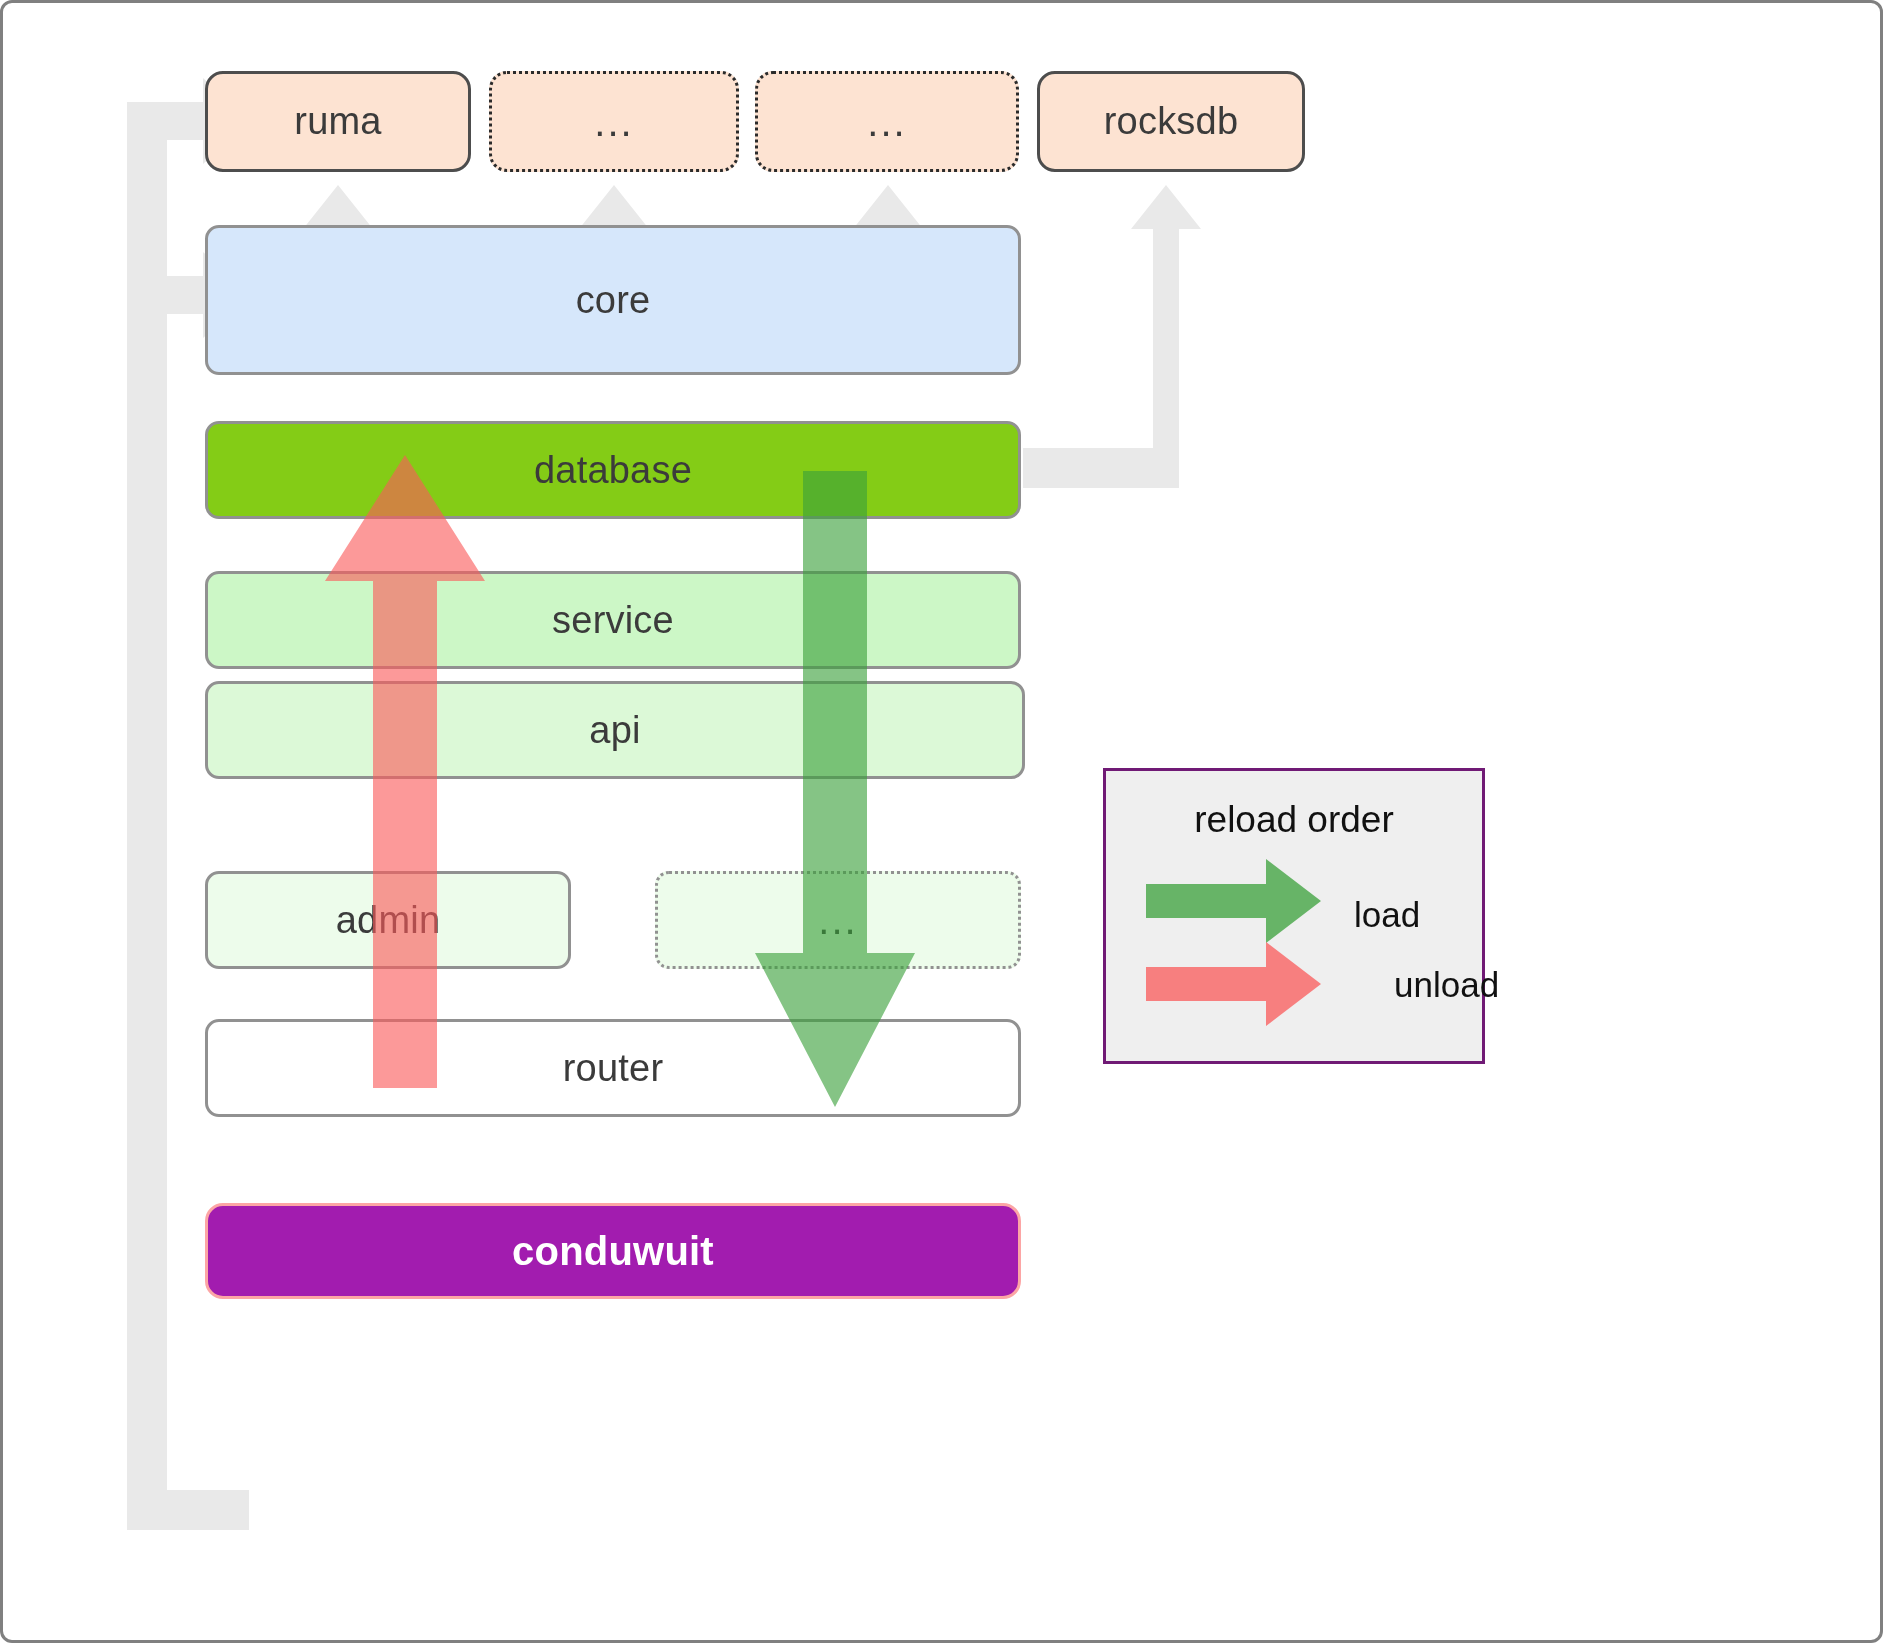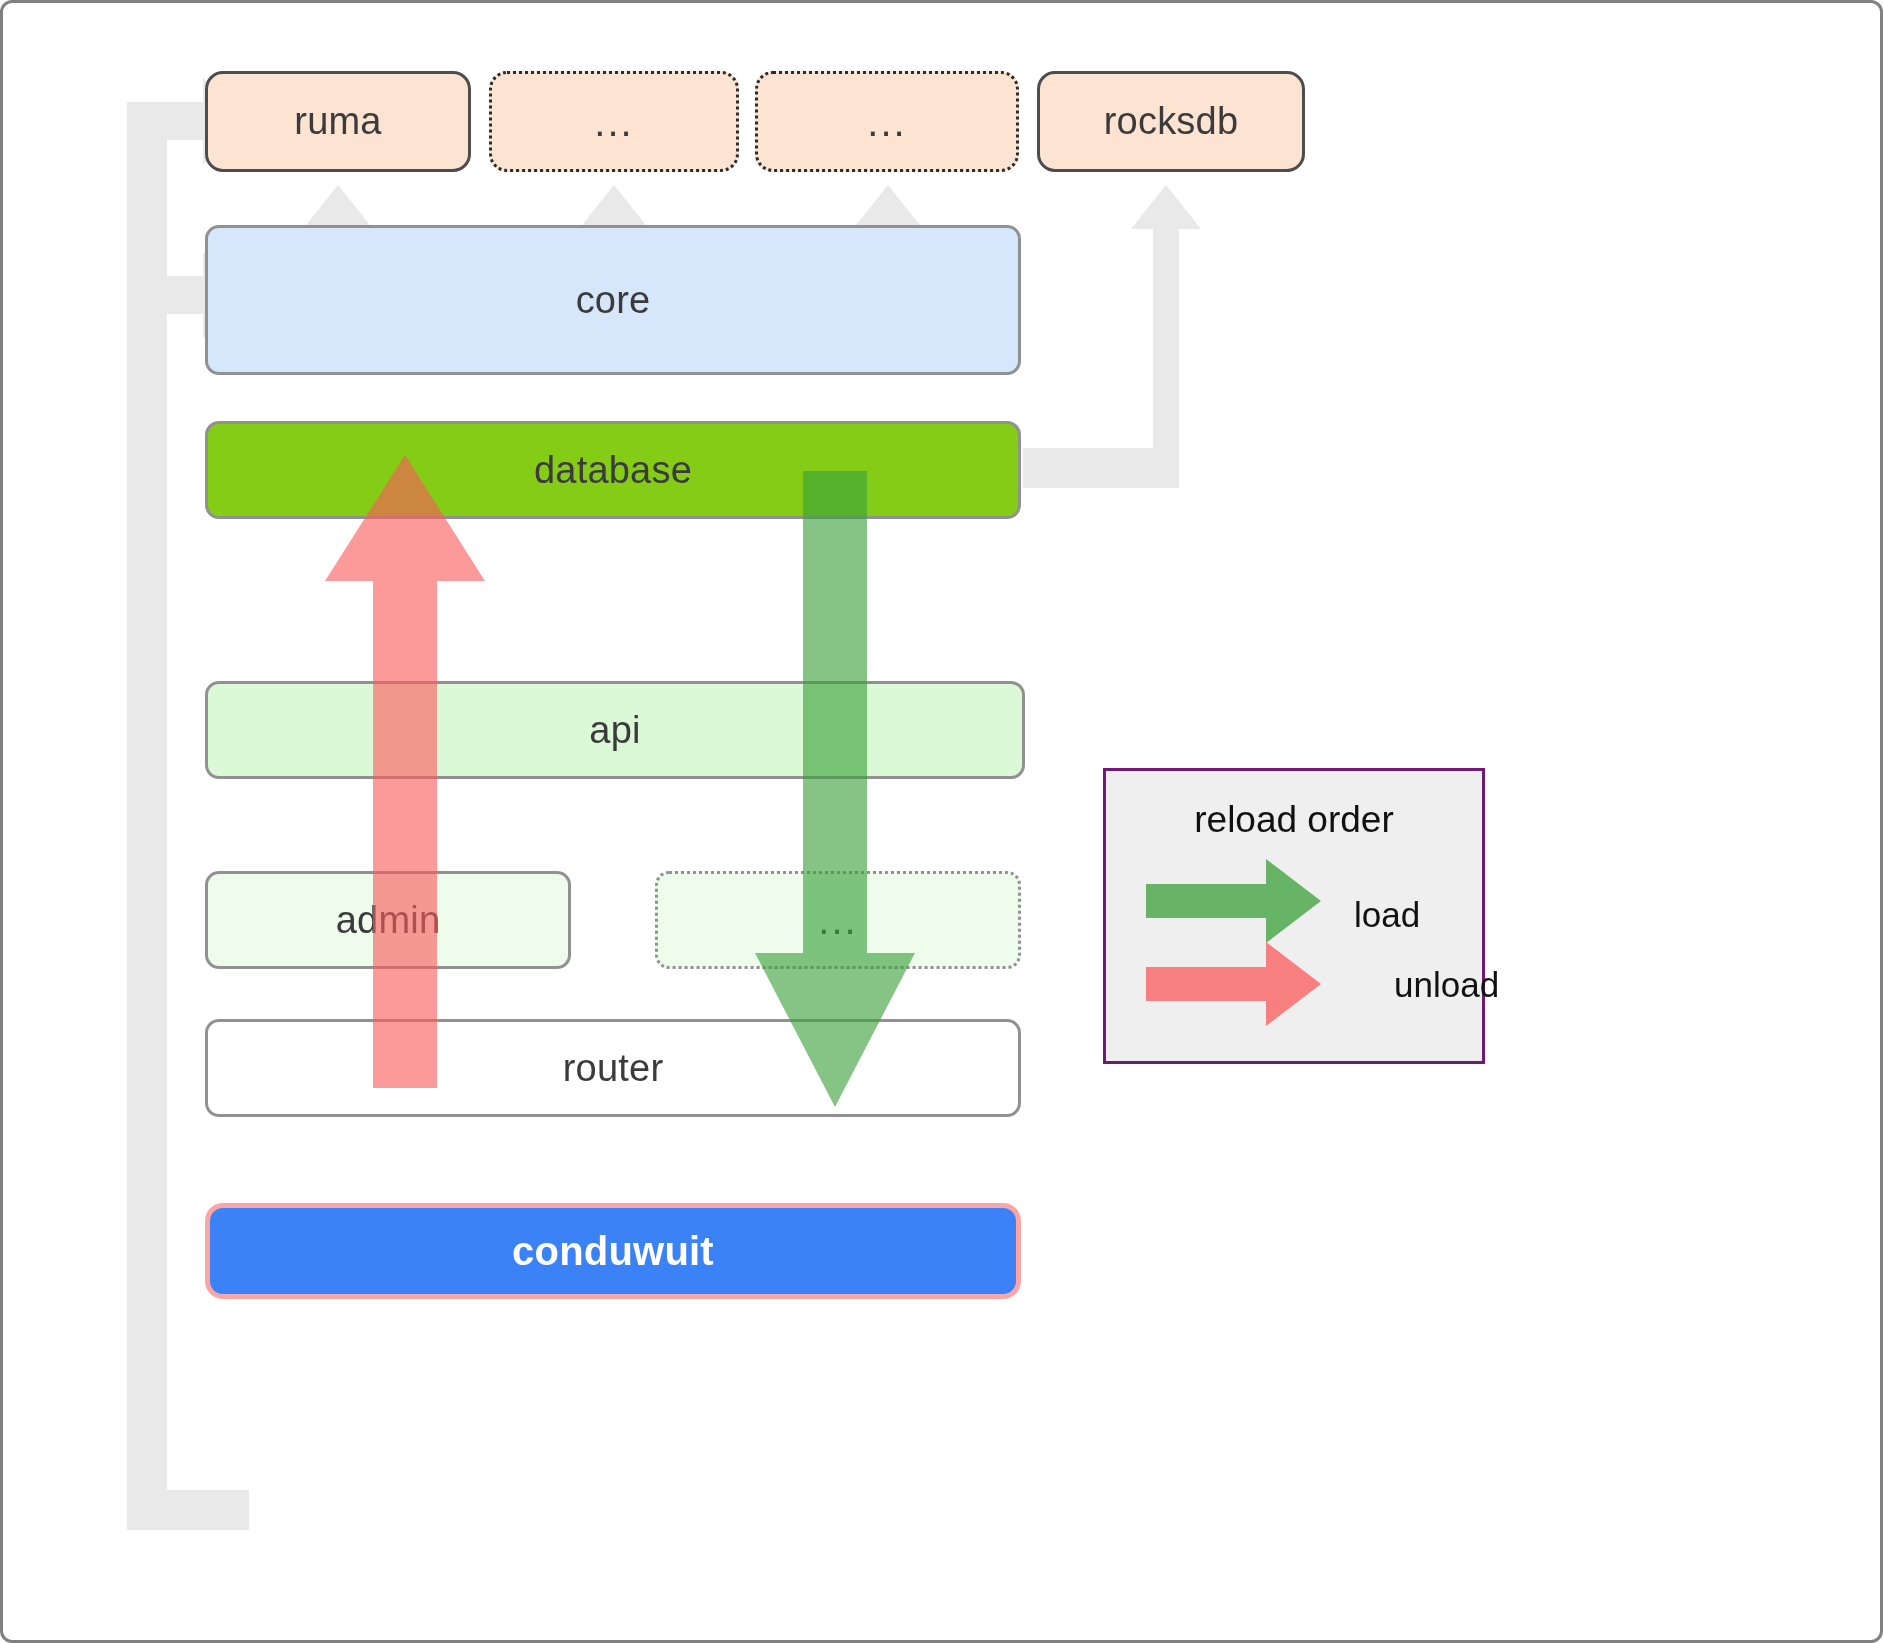--- a/index.html
+++ b/index.html
@@ -58,22 +58,22 @@
     border-radius: 14px;
   }
   .n-core     { background: #d6e7fb; }
   .n-database { background: #84cc16; }
   .n-service  { background: #ccf7c6; }
   .n-api      { background: #dcf9d7; }
   .n-admin    { background: #edfceb; }
   .n-dots     { background: #edfceb; }
   .n-router   { background: #ffffff; }
   .n-root {
-    background: #3b82f6;
-    border: 5px solid #fca5a5;
+    background: #a21caf;
+    border: 3px solid #fca5a5;
     border-radius: 18px;
     color: #ffffff;
     font-weight: 700;
     font-size: 40px;
   }
   .dots-glyph {
     font-size: 40px;
     letter-spacing: 2px;
     line-height: 0.5;
     color: #3b3b3b;
@@ -145,20 +145,23 @@
   </div>
 
   <div class="node layer n-core" style="left:202px; top:222px; width:816px; height:150px;">
     <span>core</span>
   </div>
 
   <div class="node layer n-database" style="left:202px; top:418px; width:816px; height:98px;">
     <span>database</span>
   </div>
 
+  <div class="node layer n-service" style="left:202px; top:568px; width:816px; height:98px;">
+    <span>service</span>
+  </div>
 
   <div class="node layer n-api" style="left:202px; top:678px; width:820px; height:98px;">
     <span>api</span>
   </div>
 
   <div class="node layer n-admin" style="left:202px; top:868px; width:366px; height:98px;">
     <span>admin</span>
   </div>
 
   <div class="node layer-dotted n-dots" style="left:652px; top:868px; width:366px; height:98px;">

